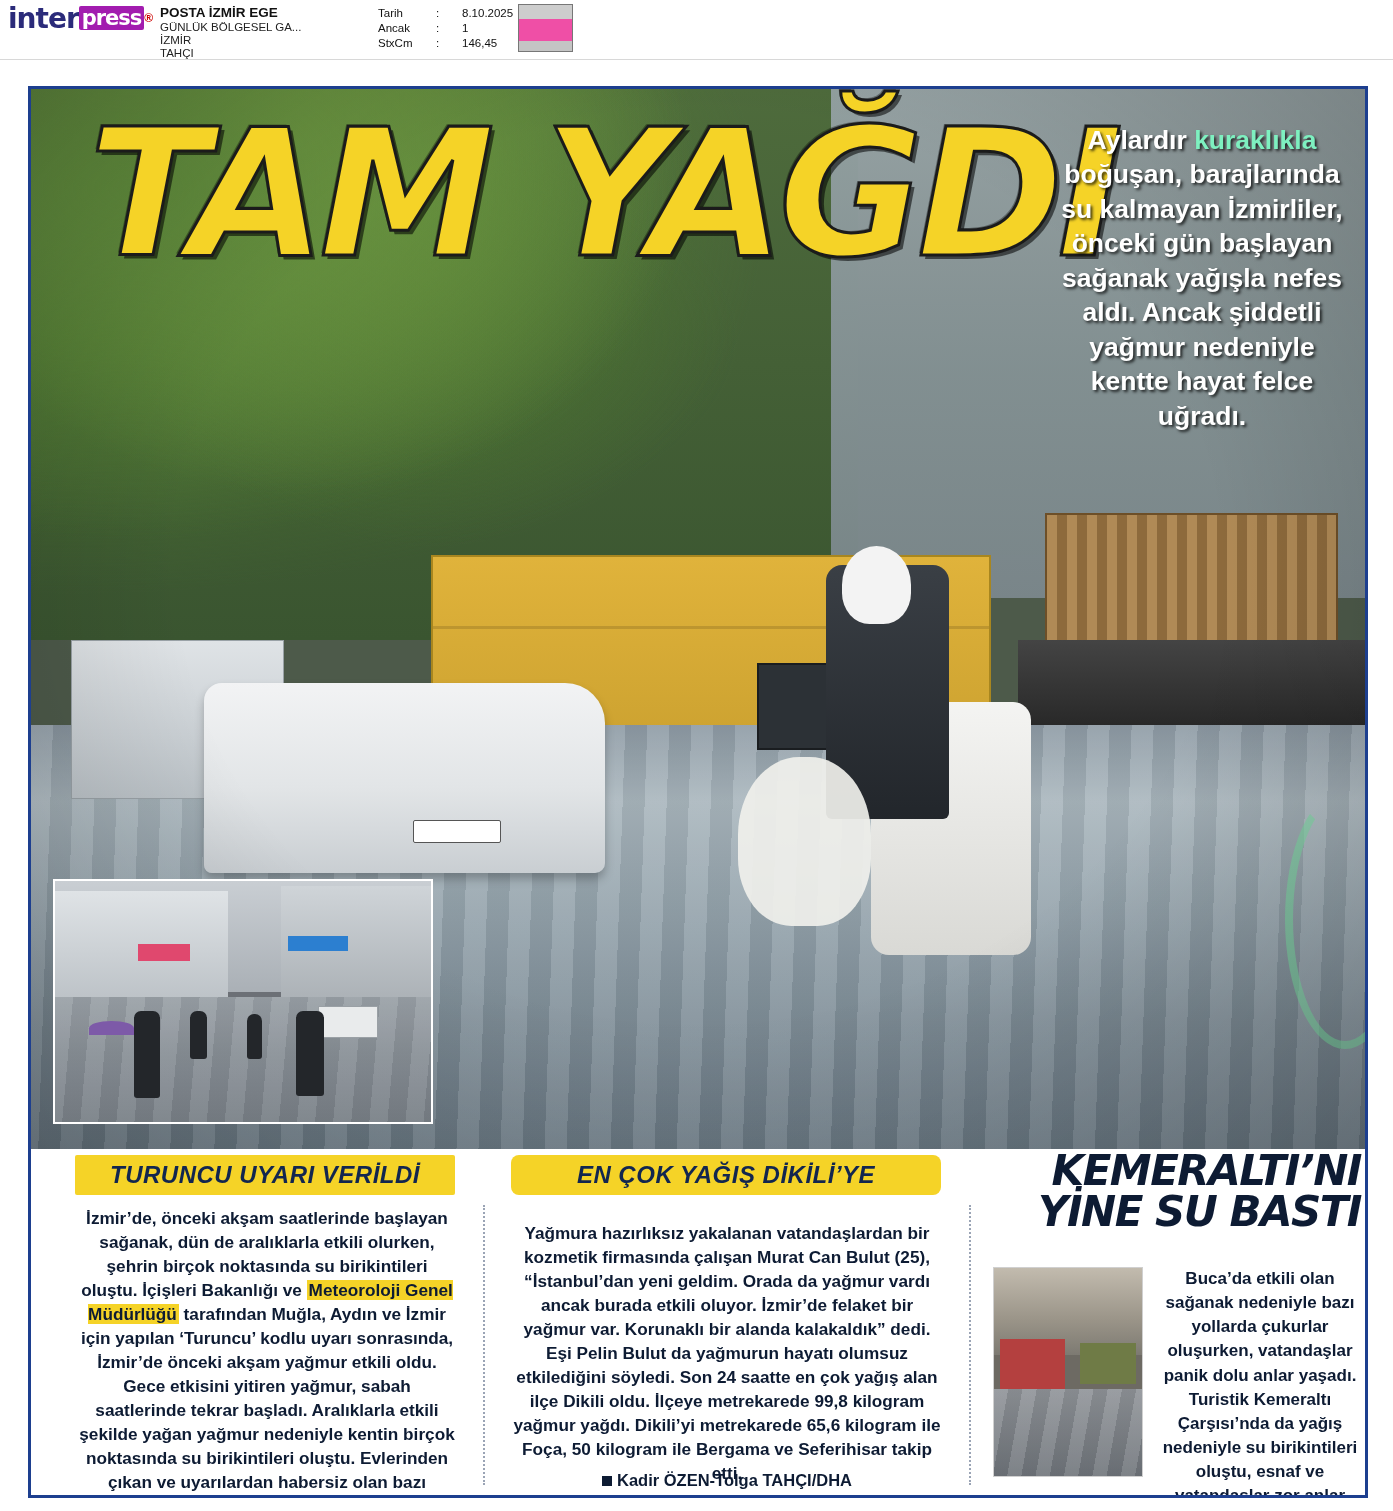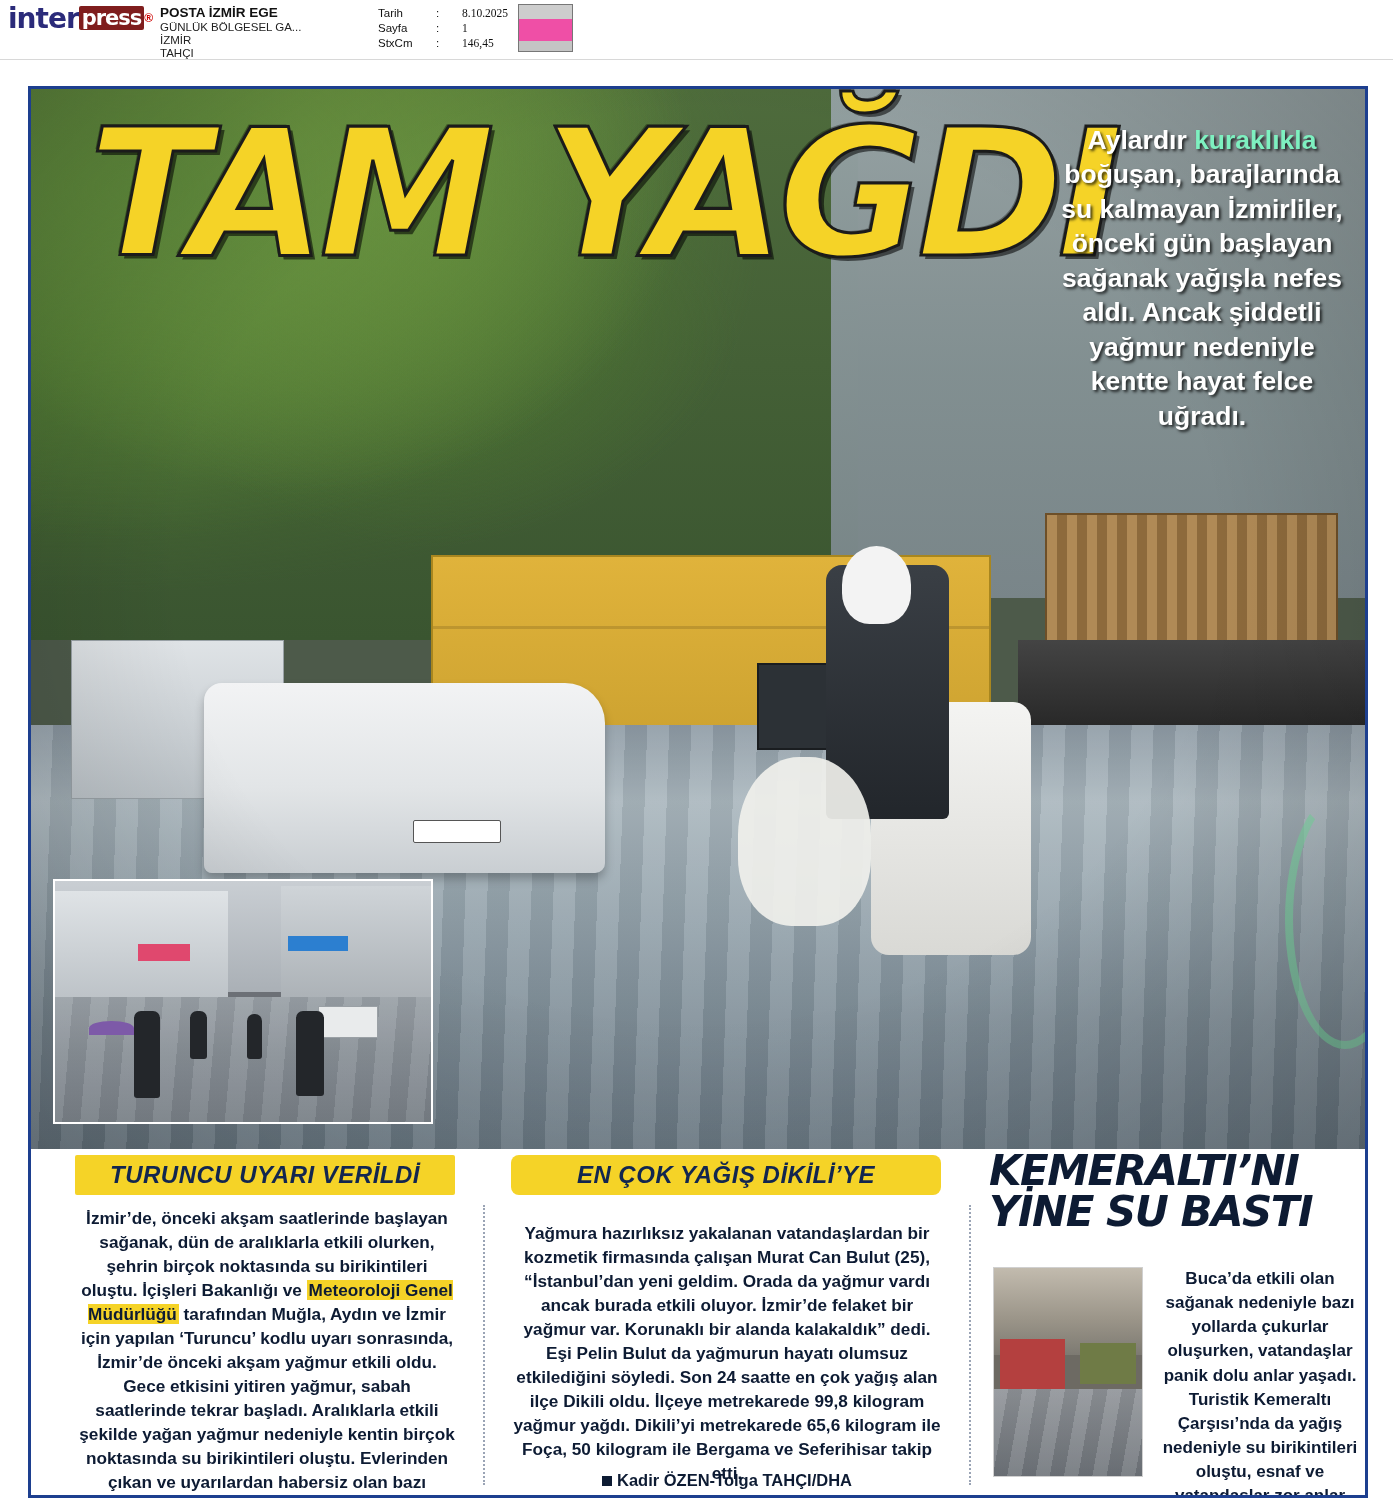--- a/index.html
+++ b/index.html
@@ -17,39 +17,39 @@
     position: absolute; left:0; top:0; width:1393px; height:60px;
     background:#ffffff; border-bottom:1px solid #d8d8d8;
   }
   .ip-logo {
     position:absolute; left:8px; top:6px; width:128px; height:24px;
     display:flex; align-items:center;
   }
   .ip-logo .ip-a { font-size:28px; font-weight:bold; color:#2b2b7a; letter-spacing:-1px; font-family:"DejaVu Sans", sans-serif;}
   .ip-logo .ip-b { font-size:21px; font-weight:bold; color:#2b2b7a; letter-spacing:-1px; font-family:"DejaVu Sans", sans-serif;}
   .ip-logo .ip-dot { font-size:12px; color:#c00; font-weight:bold; }
-  .ip-logo .ip-pill { background:#7f1d1d; color:#fff; padding:0 3px; border-radius:2px; }
+  .ip-logo .ip-pill { background:#a21caf; color:#fff; padding:0 3px; border-radius:2px; }
 
   .meta-title {
     position:absolute; left:160px; top:6px; width:200px;
     font-size:13.5px; font-weight:bold; color:#111; line-height:1.02;
     letter-spacing:0px;
   }
   .meta-sub {
     position:absolute; left:160px; top:21px; width:210px;
     font-size:11.5px; color:#222; line-height:1.15;
   }
   .meta-right {
     position:absolute; left:378px; top:6px; width:150px;
     font-size:11.5px; color:#111; line-height:1.32;
   }
   .meta-right .row { display:flex; }
   .meta-right .k { width:58px; }
   .meta-right .c { width:10px; }
-  .meta-right .v { flex:1;font-family:Liberation Serif, serif; }
+  .meta-right .v { flex:1; }
   .meta-right .v.num { text-align:left; padding-left:16px;}
   .thumb-box {
     position:absolute; left:518px; top:4px; width:55px; height:48px;
     border:1px solid #777; overflow:hidden;
     background: linear-gradient(180deg,#d9d9d9 0%,#cfcfcf 30%,#efb9d2 31%,#e86bb0 60%,#ef5aa8 75%,#c8c8c8 88%,#bdbdbd 100%);
   }
   .thumb-box .tb-strip{position:absolute;left:0;top:0;width:100%;height:30%;background:#cdcdcd;}
   .thumb-box .tb-mid{position:absolute;left:0;top:30%;width:100%;height:48%;background:#ef4fa6;}
   .thumb-box .tb-bot{position:absolute;left:0;bottom:0;width:100%;height:22%;background:#c4c4c4;}
 
@@ -257,20 +257,21 @@
   }
   .byline .sq { display:inline-block;width:10px;height:10px;background:#0d1b33;margin-right:5px;}
 
   
   .kem-title {
     position:absolute; left:958px; top:2px; width:372px;
     font-family:"DejaVu Sans", sans-serif;
     font-weight:bold; font-style:italic;
     font-size:42px; line-height:0.97; color:#0d1b33;
     letter-spacing:-1.5px;
+    text-align:right;
   }
   .kem-photo {
     position:absolute; left:962px; top:118px; width:150px; height:210px;
     border:1px solid #d0d0d0; overflow:hidden; background:#6d6a63;
   }
   .kem-photo .awn2{position:absolute;left:0;top:0;width:100%;height:42%;
     background:linear-gradient(180deg,#c2bbae 0%,#9a9488 60%,#7d7a72 100%);}
   .kem-photo .stall{position:absolute;left:4%;top:34%;width:44%;height:24%;background:#b4403f;}
   .kem-photo .stall2{position:absolute;right:4%;top:36%;width:38%;height:20%;background:#6f7b46;}
   .kem-photo .floor{position:absolute;left:0;bottom:0;width:100%;height:42%;
@@ -309,21 +310,21 @@
     <div>TAHÇI</div>
   </div>
 
   <div class="meta-right">
     <div class="row">
       <span class="k">Tarih</span>
       <span class="c">:</span>
       <span class="v num">8.10.2025</span>
     </div>
     <div class="row">
-      <span class="k">Sayfa</span>
+      <span class="k">Ancak</span>
       <span class="c">:</span>
       <span class="v num">1</span>
     </div>
     <div class="row">
       <span class="k">StxCm</span>
       <span class="c">:</span>
       <span class="v num">146,45</span>
     </div>
   </div>
 

